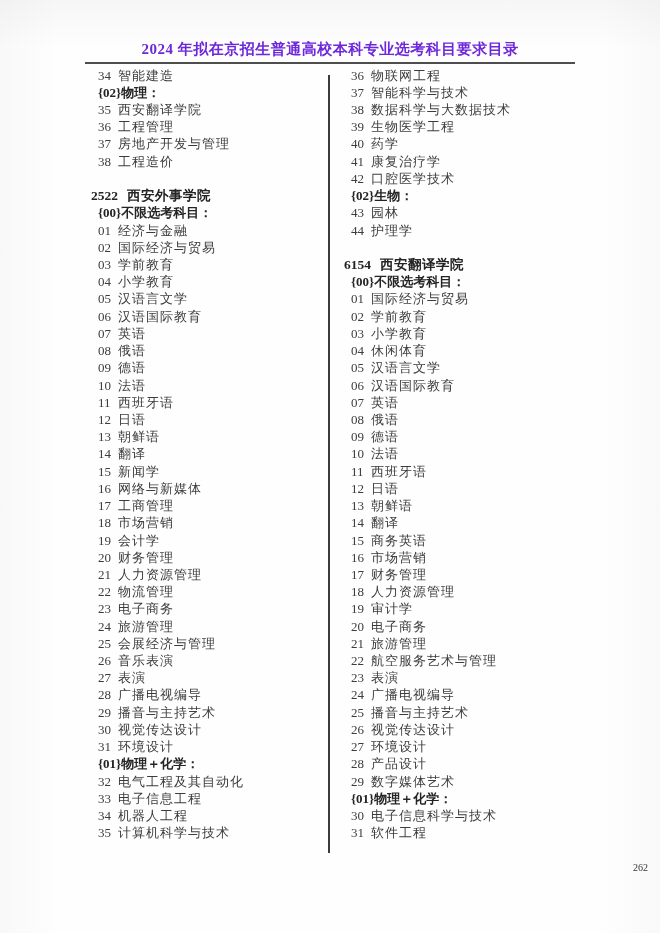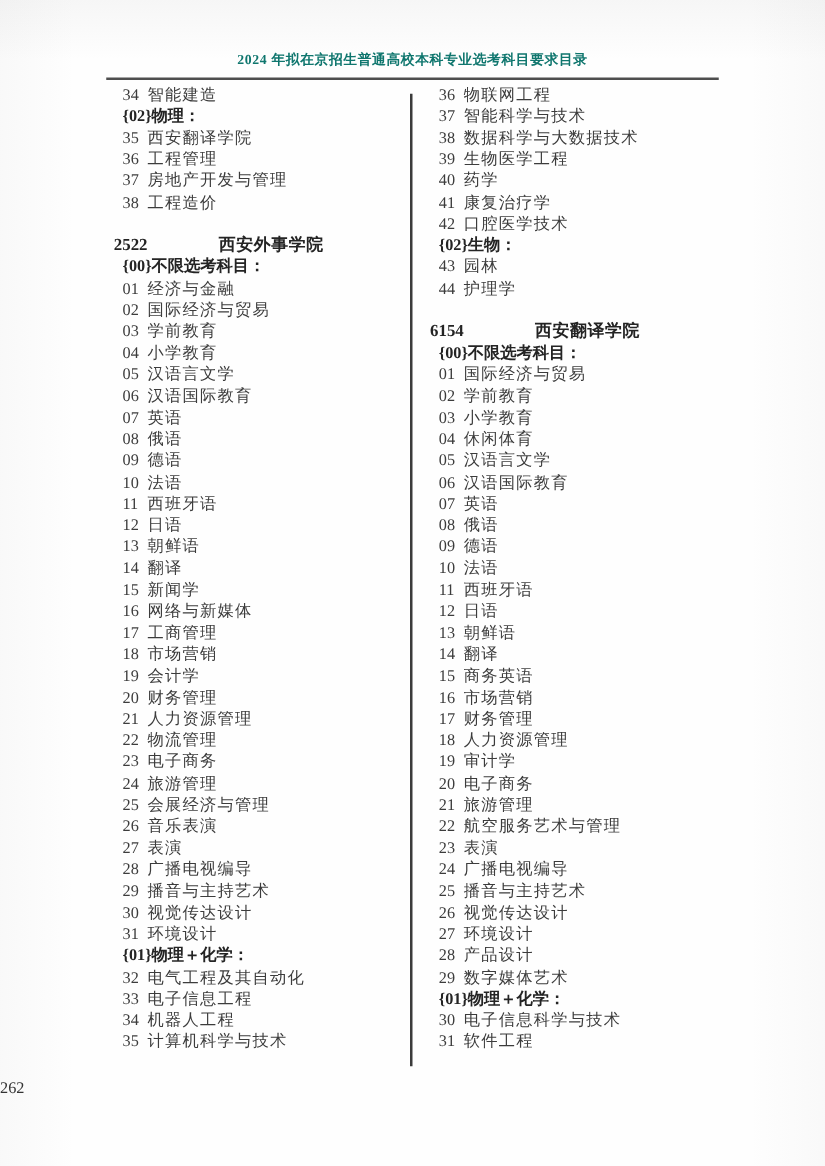--- a/index.html
+++ b/index.html
@@ -14,24 +14,24 @@
       #fefefe;
     font-family: "Liberation Serif", "DejaVu Serif", serif;
     color: #3c3c3c;
   }
   .page-title {
     position: absolute;
     top: 40px;
     left: 0;
     width: 660px;
     text-align: center;
-    font-size: 11px;
+    font-size: 15px;
     font-weight: 600;
     letter-spacing: 0.5px;
-    color: #0f766e;
+    color: #6d28d9;
     white-space: nowrap;
   }
   .header-rule {
     position: absolute;
     left: 85px;
     top: 62px;
     width: 490px;
     height: 2px;
     background: #4e4e4e;
   }
@@ -66,28 +66,28 @@
     font-weight: 700;
     color: #242424;
     text-align: center;
   }
   .line.college {
     font-weight: 700;
     color: #242424;
     font-size: 13.5px;
   }
   .line.college .num { margin-right: 9px; }
-  .line.college .txt { letter-spacing: 0.5px; margin-left: 48px; }
+  .line.college .txt { letter-spacing: 0.5px; }
   .page-number {
     position: absolute;
     top: 862px;
     left: 0;
     width: 648px;
-    text-align: left;
-    font-size: 13px;
+    text-align: right;
+    font-size: 10px;
     color: #333333;
   }
 </style>
 </head>
 <body>
 
 <div class="page-title">2024 年拟在京招生普通高校本科专业选考科目要求目录</div>
 <div class="header-rule"></div>
 <div class="col-divider"></div>
 

